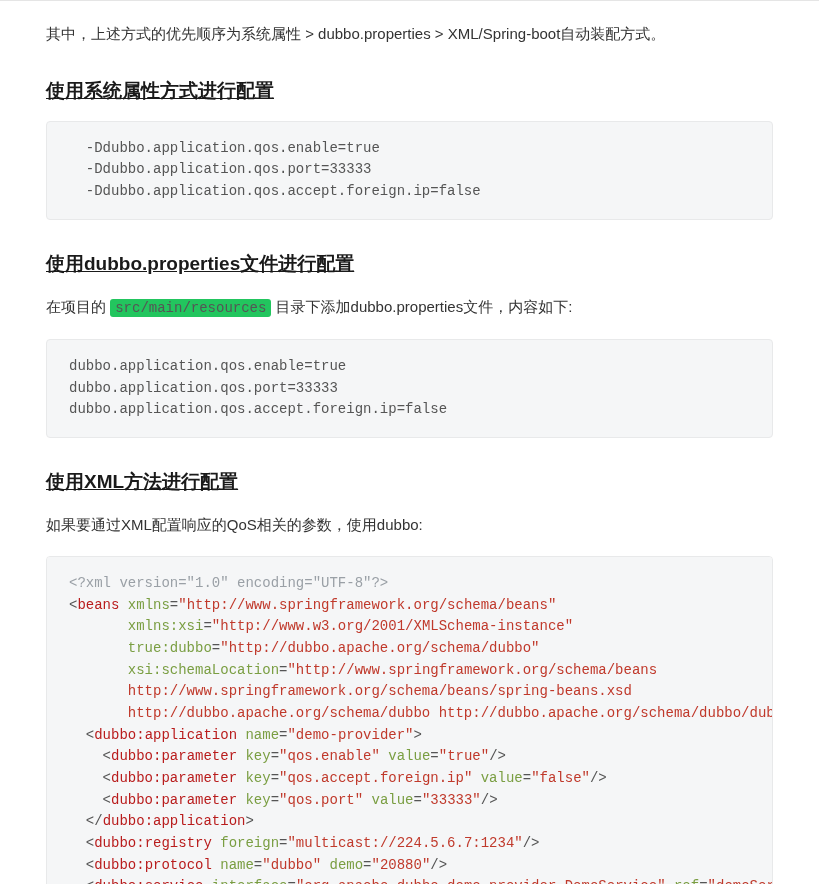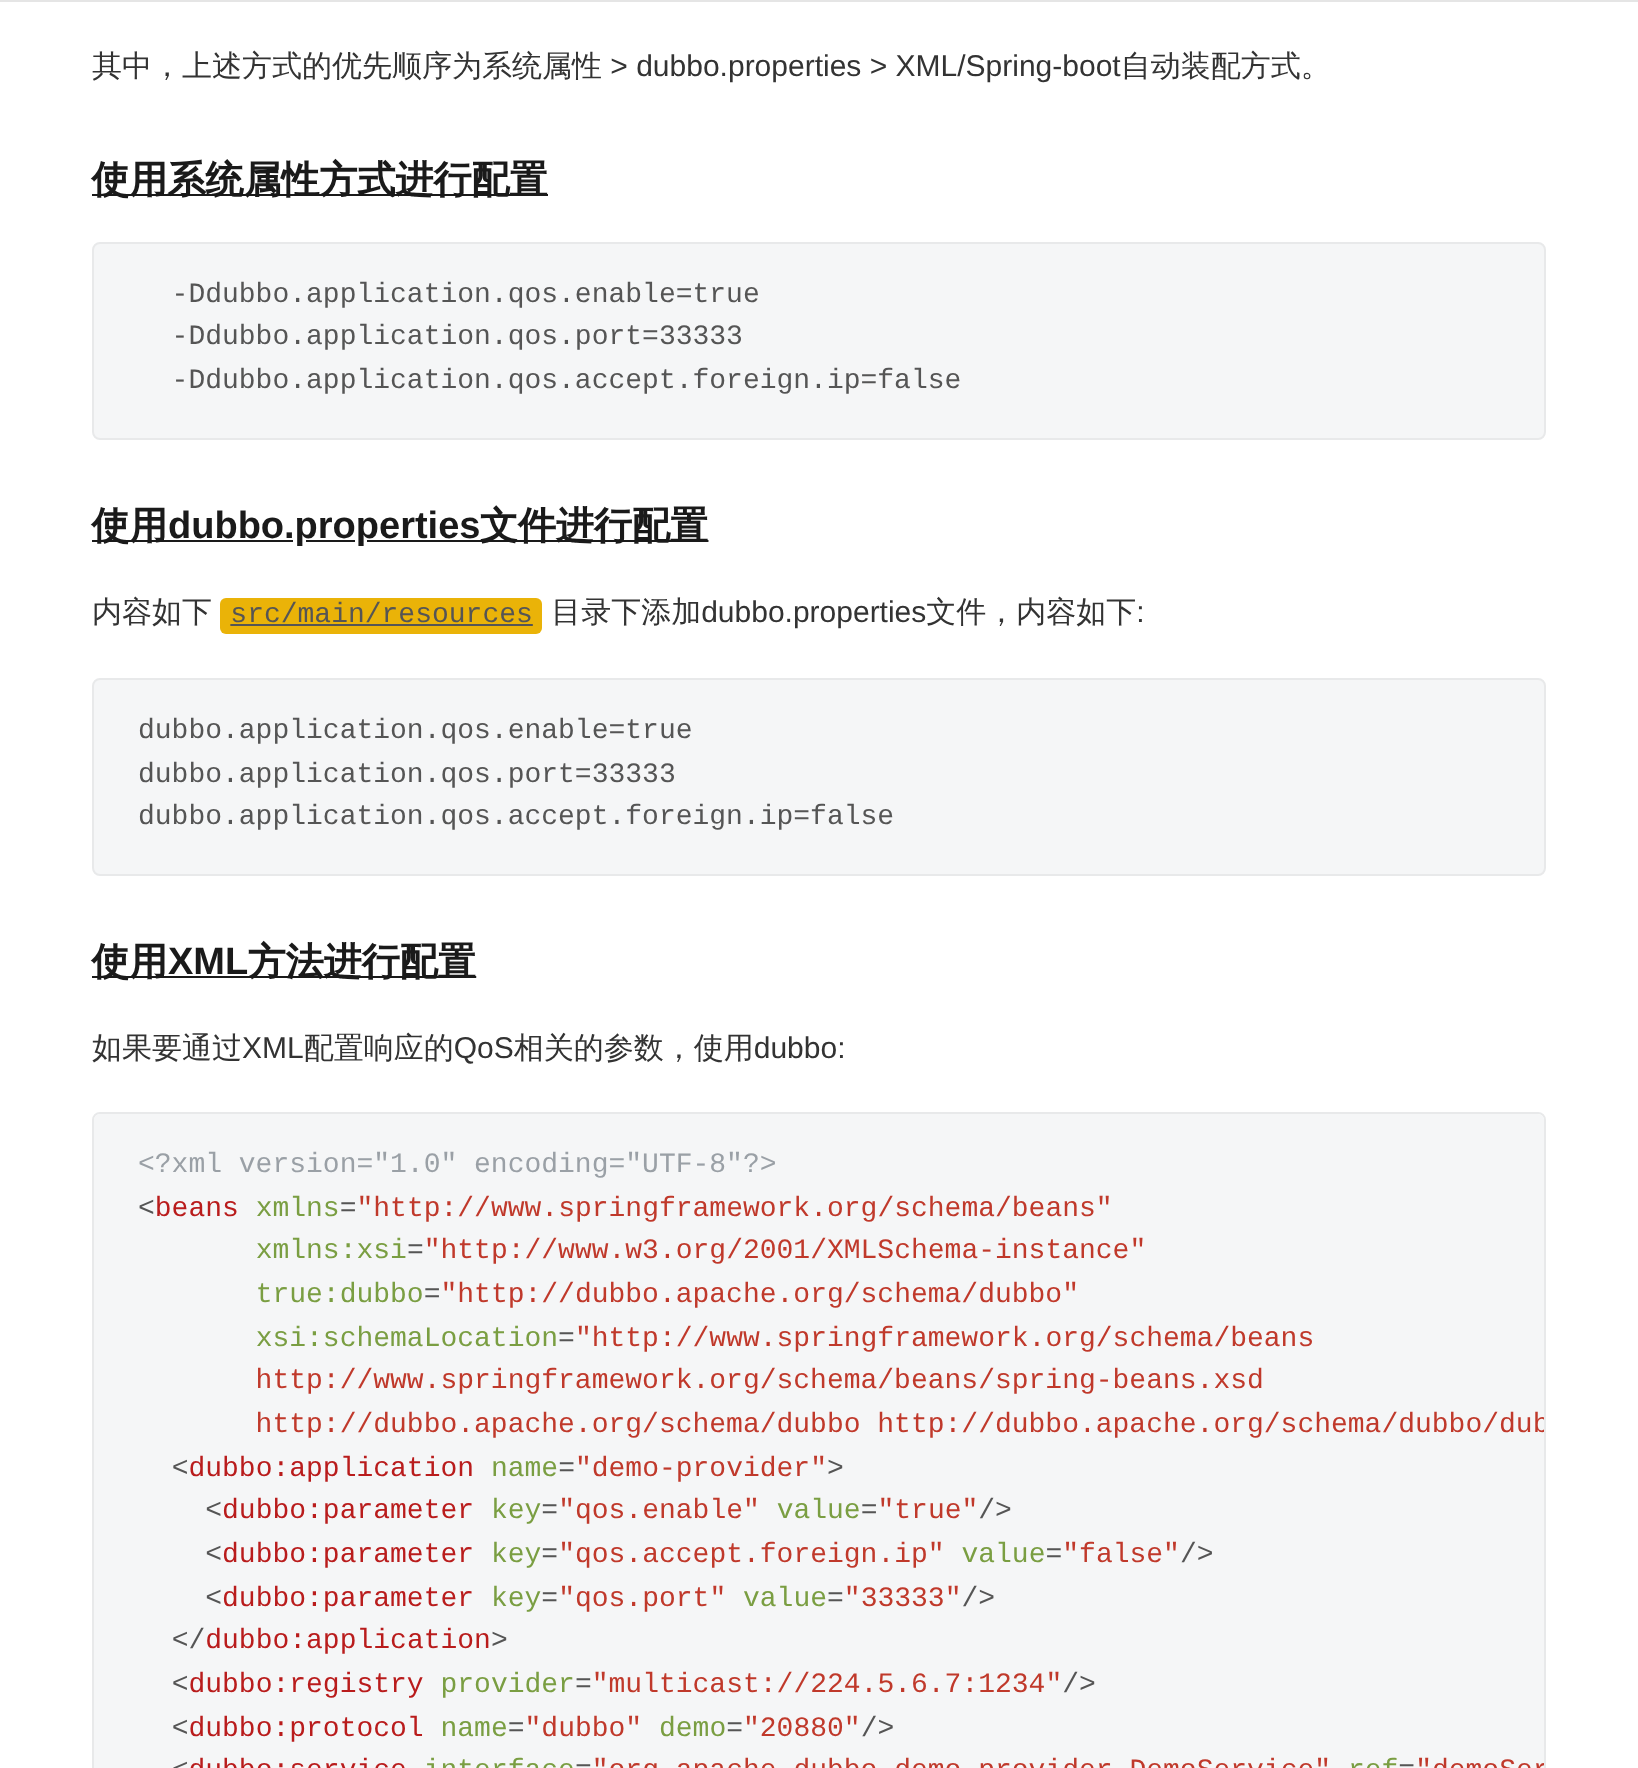--- a/index.html
+++ b/index.html
@@ -21,25 +21,24 @@
 h3 {
   font-size: 19px;
   font-weight: 700;
   color: #1a1a1a;
   margin: 28px 0 14px 0;
   text-decoration: underline;
 }
 .inline-code {
   font-family: Consolas, Monaco, "Courier New", monospace;
   font-size: 14px;
-  background: #eab308;
+  background: #22c55e;
   padding: 1px 5px;
   border-radius: 3px;
   color: #555;
-  text-decoration: underline;
 }
 .code-block {
   background: #f5f6f7;
   border: 1px solid #e8e9ea;
   border-radius: 4px;
   padding: 16px 22px;
   margin: 12px 0 22px 0;
   font-family: Consolas, Monaco, "Courier New", monospace;
   font-size: 14px;
   line-height: 1.55;
@@ -61,37 +60,37 @@
 
 <p>其中，上述方式的优先顺序为系统属性 &gt; dubbo.properties &gt; XML/Spring-boot自动装配方式。</p>
 
 <h3>使用系统属性方式进行配置</h3>
 <div class="code-block">  -Ddubbo.application.qos.enable=true
   -Ddubbo.application.qos.port=33333
   -Ddubbo.application.qos.accept.foreign.ip=false</div>
 
 <h3>使用dubbo.properties文件进行配置</h3>
 <p>
-  <span>内容如下 </span><code class="inline-code">src/main/resources</code><span> 目录下添加dubbo.properties文件，内容如下:</span>
+  <span>在项目的 </span><code class="inline-code">src/main/resources</code><span> 目录下添加dubbo.properties文件，内容如下:</span>
 </p>
 <div class="code-block">dubbo.application.qos.enable=true
 dubbo.application.qos.port=33333
 dubbo.application.qos.accept.foreign.ip=false</div>
 
 <h3>使用XML方法进行配置</h3>
 <p>如果要通过XML配置响应的QoS相关的参数，使用dubbo:</p>
 <div class="code-block" id="xml-block"><span class="c-decl">&lt;?xml version="1.0" encoding="UTF-8"?&gt;</span>
 <span class="c-punc">&lt;</span><span class="c-tag">beans</span> <span class="c-attr">xmlns</span><span class="c-punc">=</span><span class="c-val">"http://www.springframework.org/schema/beans"</span>
        <span class="c-attr">xmlns:xsi</span><span class="c-punc">=</span><span class="c-val">"http://www.w3.org/2001/XMLSchema-instance"</span>
        <span class="c-attr">true:dubbo</span><span class="c-punc">=</span><span class="c-val">"http://dubbo.apache.org/schema/dubbo"</span>
        <span class="c-attr">xsi:schemaLocation</span><span class="c-punc">=</span><span class="c-val">"http://www.springframework.org/schema/beans</span>
 <span class="c-val">       http://www.springframework.org/schema/beans/spring-beans.xsd</span>
 <span class="c-val">       http://dubbo.apache.org/schema/dubbo http://dubbo.apache.org/schema/dubbo/dubbo.xsd"</span>
   <span class="c-punc">&lt;</span><span class="c-tag">dubbo:application</span> <span class="c-attr">name</span><span class="c-punc">=</span><span class="c-val">"demo-provider"</span><span class="c-punc">&gt;</span>
     <span class="c-punc">&lt;</span><span class="c-tag">dubbo:parameter</span> <span class="c-attr">key</span><span class="c-punc">=</span><span class="c-val">"qos.enable"</span> <span class="c-attr">value</span><span class="c-punc">=</span><span class="c-val">"true"</span><span class="c-punc">/&gt;</span>
     <span class="c-punc">&lt;</span><span class="c-tag">dubbo:parameter</span> <span class="c-attr">key</span><span class="c-punc">=</span><span class="c-val">"qos.accept.foreign.ip"</span> <span class="c-attr">value</span><span class="c-punc">=</span><span class="c-val">"false"</span><span class="c-punc">/&gt;</span>
     <span class="c-punc">&lt;</span><span class="c-tag">dubbo:parameter</span> <span class="c-attr">key</span><span class="c-punc">=</span><span class="c-val">"qos.port"</span> <span class="c-attr">value</span><span class="c-punc">=</span><span class="c-val">"33333"</span><span class="c-punc">/&gt;</span>
   <span class="c-punc">&lt;/</span><span class="c-tag">dubbo:application</span><span class="c-punc">&gt;</span>
-  <span class="c-punc">&lt;</span><span class="c-tag">dubbo:registry</span> <span class="c-attr">provider</span><span class="c-punc">=</span><span class="c-val">"multicast://224.5.6.7:1234"</span><span class="c-punc">/&gt;</span>
+  <span class="c-punc">&lt;</span><span class="c-tag">dubbo:registry</span> <span class="c-attr">foreign</span><span class="c-punc">=</span><span class="c-val">"multicast://224.5.6.7:1234"</span><span class="c-punc">/&gt;</span>
   <span class="c-punc">&lt;</span><span class="c-tag">dubbo:protocol</span> <span class="c-attr">name</span><span class="c-punc">=</span><span class="c-val">"dubbo"</span> <span class="c-attr">demo</span><span class="c-punc">=</span><span class="c-val">"20880"</span><span class="c-punc">/&gt;</span>
   <span class="c-punc">&lt;</span><span class="c-tag">dubbo:service</span> <span class="c-attr">interface</span><span class="c-punc">=</span><span class="c-val">"org.apache.dubbo.demo.provider.DemoService"</span> <span class="c-attr">ref</span><span class="c-punc">=</span><span class="c-val">"demoService"</span>
     
 </div>
 
 </body></html>

